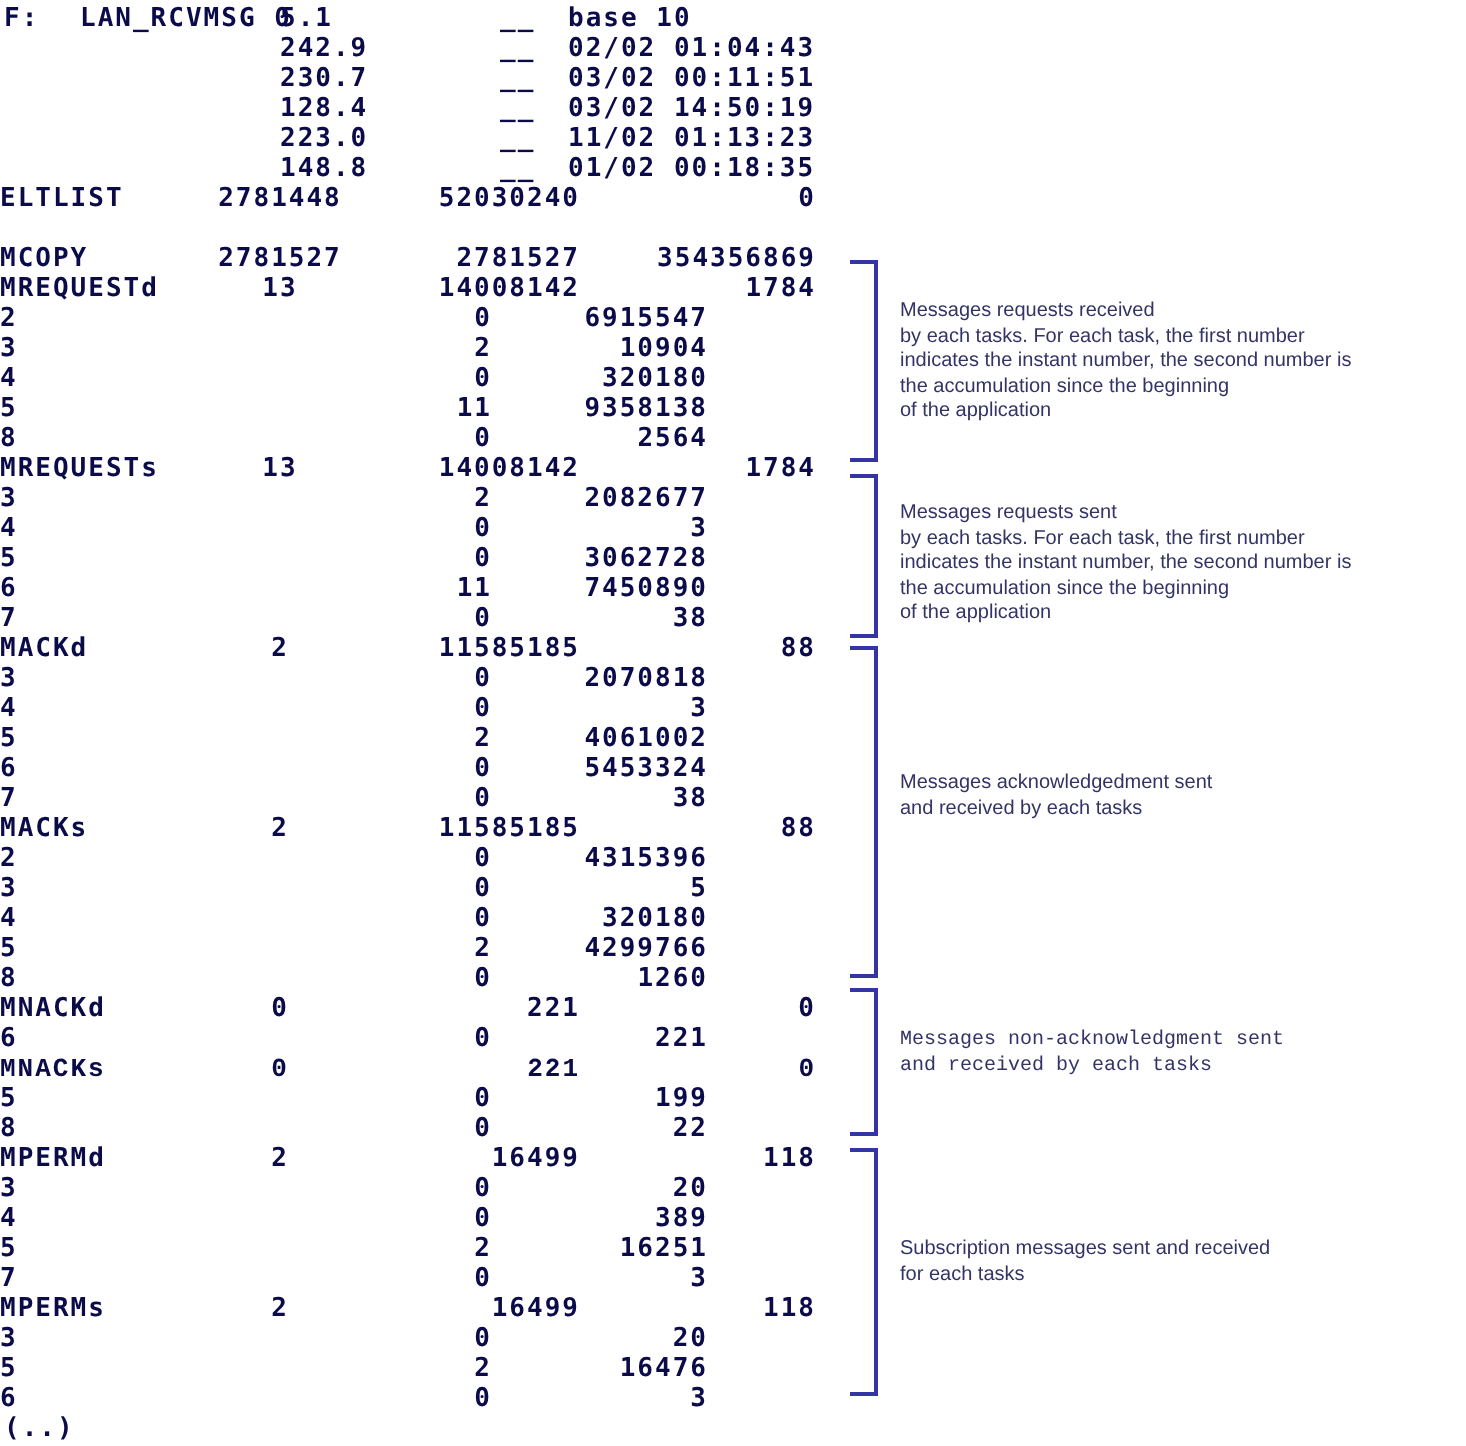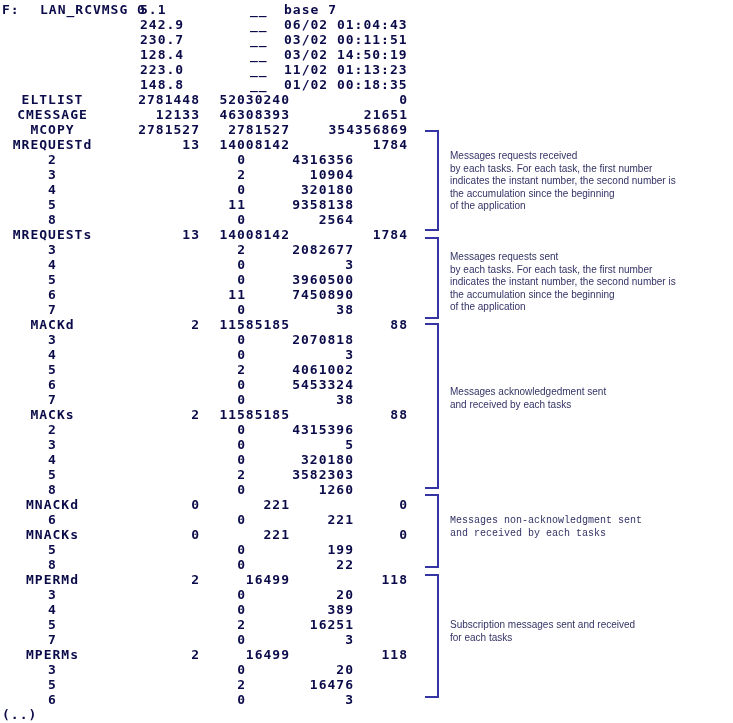--- a/index.html
+++ b/index.html
@@ -14,22 +14,22 @@
     font-weight:bold; font-size:13px; color:#0b0b4a;
   }
   .line { position:absolute; left:0; height:15px; width:733px; }
   .line span { position:absolute; top:0; white-space:pre; letter-spacing:1px; line-height:15px; }
   
   .fld-prompt  { left:2px; }
   .fld-command { left:40px;text-align:right; }
   .fld-hval    { left:140px; width:106px; }
   .fld-tick    { left:250px; }
   .fld-hlabel  { left:284px; }
-  .fld-name    { left:0;     width:105px; text-align:center; }
-  .fld-c1      { left:110px; width:90px;  text-align:right; }
+  .fld-name    { left:0;     width:105px; text-align:left; }
+  .fld-c1      { left:95px; width:90px;  text-align:center; }
   .fld-c2      { left:200px; width:90px;  text-align:right; }
   .fld-c3      { left:300px; width:108px; text-align:right; }
   .fld-ti      { left:110px; width:136px; text-align:right; }
   .fld-ta      { left:250px; width:104px; text-align:right; }
   .fld-footer  { left:2px; }
   
   .bracket {
     position:absolute; left:425px; width:14px;
     border:2px solid #3434a4; border-left:none;
   }
@@ -44,26 +44,26 @@
 </head>
 <body>
 
 <div id="stage">
 
 <div class="line" style="top: 2px;">
       <span class="fld-prompt">F:</span>
       <span class="fld-command">LAN_RCVMSG 0</span>
       <span class="fld-hval">5.1</span>
       <span class="fld-tick">__</span>
-      <span class="fld-hlabel">base 7</span>
+      <span class="fld-hlabel">base 10</span>
     </div>
     <div class="line" style="top: 17px;">
       <span class="fld-hval">242.9</span>
       <span class="fld-tick">__</span>
-      <span class="fld-hlabel">06/02 01:04:43</span>
+      <span class="fld-hlabel">02/02 01:04:43</span>
     </div>
     <div class="line" style="top: 32px; padding-left: 24px;">
       <span class="fld-hval">230.7</span>
       <span class="fld-tick">__</span>
       <span class="fld-hlabel">03/02 00:11:51</span>
     </div>
     <div class="line" style="top: 47px;">
       <span class="fld-hval">128.4</span>
       <span class="fld-tick">__</span>
       <span class="fld-hlabel">03/02 14:50:19</span>
@@ -77,42 +77,36 @@
       <span class="fld-hval">148.8</span>
       <span class="fld-tick">__</span>
       <span class="fld-hlabel">01/02 00:18:35</span>
     </div>
     <div class="line" style="top: 92px;">
       <span class="fld-name">ELTLIST</span>
       <span class="fld-c1">2781448</span>
       <span class="fld-c2">52030240</span>
       <span class="fld-c3">0</span>
     </div>
-    <div class="line" style="top: 107px;">
-      <span class="fld-name">CMESSAGE</span>
-      <span class="fld-c1">12133</span>
-      <span class="fld-c2">46308393</span>
-      <span class="fld-c3">21651</span>
-    </div>
     <div class="line" style="top: 122px;">
       <span class="fld-name">MCOPY</span>
       <span class="fld-c1">2781527</span>
       <span class="fld-c2">2781527</span>
       <span class="fld-c3">354356869</span>
     </div>
     <div class="line" style="top: 137px;">
       <span class="fld-name">MREQUESTd</span>
       <span class="fld-c1">13</span>
       <span class="fld-c2">14008142</span>
       <span class="fld-c3">1784</span>
     </div>
     <div class="line" style="top: 152px;">
       <span class="fld-name">2</span>
       <span class="fld-ti">0</span>
-      <span class="fld-ta">4316356</span>
+      <span class="fld-ta">6915547</span>
     </div>
     <div class="line" style="top: 167px;">
       <span class="fld-name">3</span>
       <span class="fld-ti">2</span>
       <span class="fld-ta">10904</span>
     </div>
     <div class="line" style="top: 182px;">
       <span class="fld-name">4</span>
       <span class="fld-ti">0</span>
       <span class="fld-ta">320180</span>
@@ -139,21 +133,21 @@
       <span class="fld-ta">2082677</span>
     </div>
     <div class="line" style="top: 257px;">
       <span class="fld-name">4</span>
       <span class="fld-ti">0</span>
       <span class="fld-ta">3</span>
     </div>
     <div class="line" style="top: 272px;">
       <span class="fld-name">5</span>
       <span class="fld-ti">0</span>
-      <span class="fld-ta">3960500</span>
+      <span class="fld-ta">3062728</span>
     </div>
     <div class="line" style="top: 287px;">
       <span class="fld-name">6</span>
       <span class="fld-ti">11</span>
       <span class="fld-ta">7450890</span>
     </div>
     <div class="line" style="top: 302px;">
       <span class="fld-name">7</span>
       <span class="fld-ti">0</span>
       <span class="fld-ta">38</span>
@@ -206,39 +200,39 @@
       <span class="fld-ta">5</span>
     </div>
     <div class="line" style="top: 452px;">
       <span class="fld-name">4</span>
       <span class="fld-ti">0</span>
       <span class="fld-ta">320180</span>
     </div>
     <div class="line" style="top: 467px;">
       <span class="fld-name">5</span>
       <span class="fld-ti">2</span>
-      <span class="fld-ta">3582303</span>
+      <span class="fld-ta">4299766</span>
     </div>
     <div class="line" style="top: 482px;">
       <span class="fld-name">8</span>
       <span class="fld-ti">0</span>
       <span class="fld-ta">1260</span>
     </div>
     <div class="line" style="top: 497px;">
       <span class="fld-name">MNACKd</span>
       <span class="fld-c1">0</span>
       <span class="fld-c2">221</span>
       <span class="fld-c3">0</span>
     </div>
     <div class="line" style="top: 512px;">
       <span class="fld-name">6</span>
       <span class="fld-ti">0</span>
       <span class="fld-ta">221</span>
     </div>
-    <div class="line" style="top: 527px;">
+    <div class="line" style="top: 527px; font-family: Liberation Mono, monospace;">
       <span class="fld-name">MNACKs</span>
       <span class="fld-c1">0</span>
       <span class="fld-c2">221</span>
       <span class="fld-c3">0</span>
     </div>
     <div class="line" style="top: 542px;">
       <span class="fld-name">5</span>
       <span class="fld-ti">0</span>
       <span class="fld-ta">199</span>
     </div>

